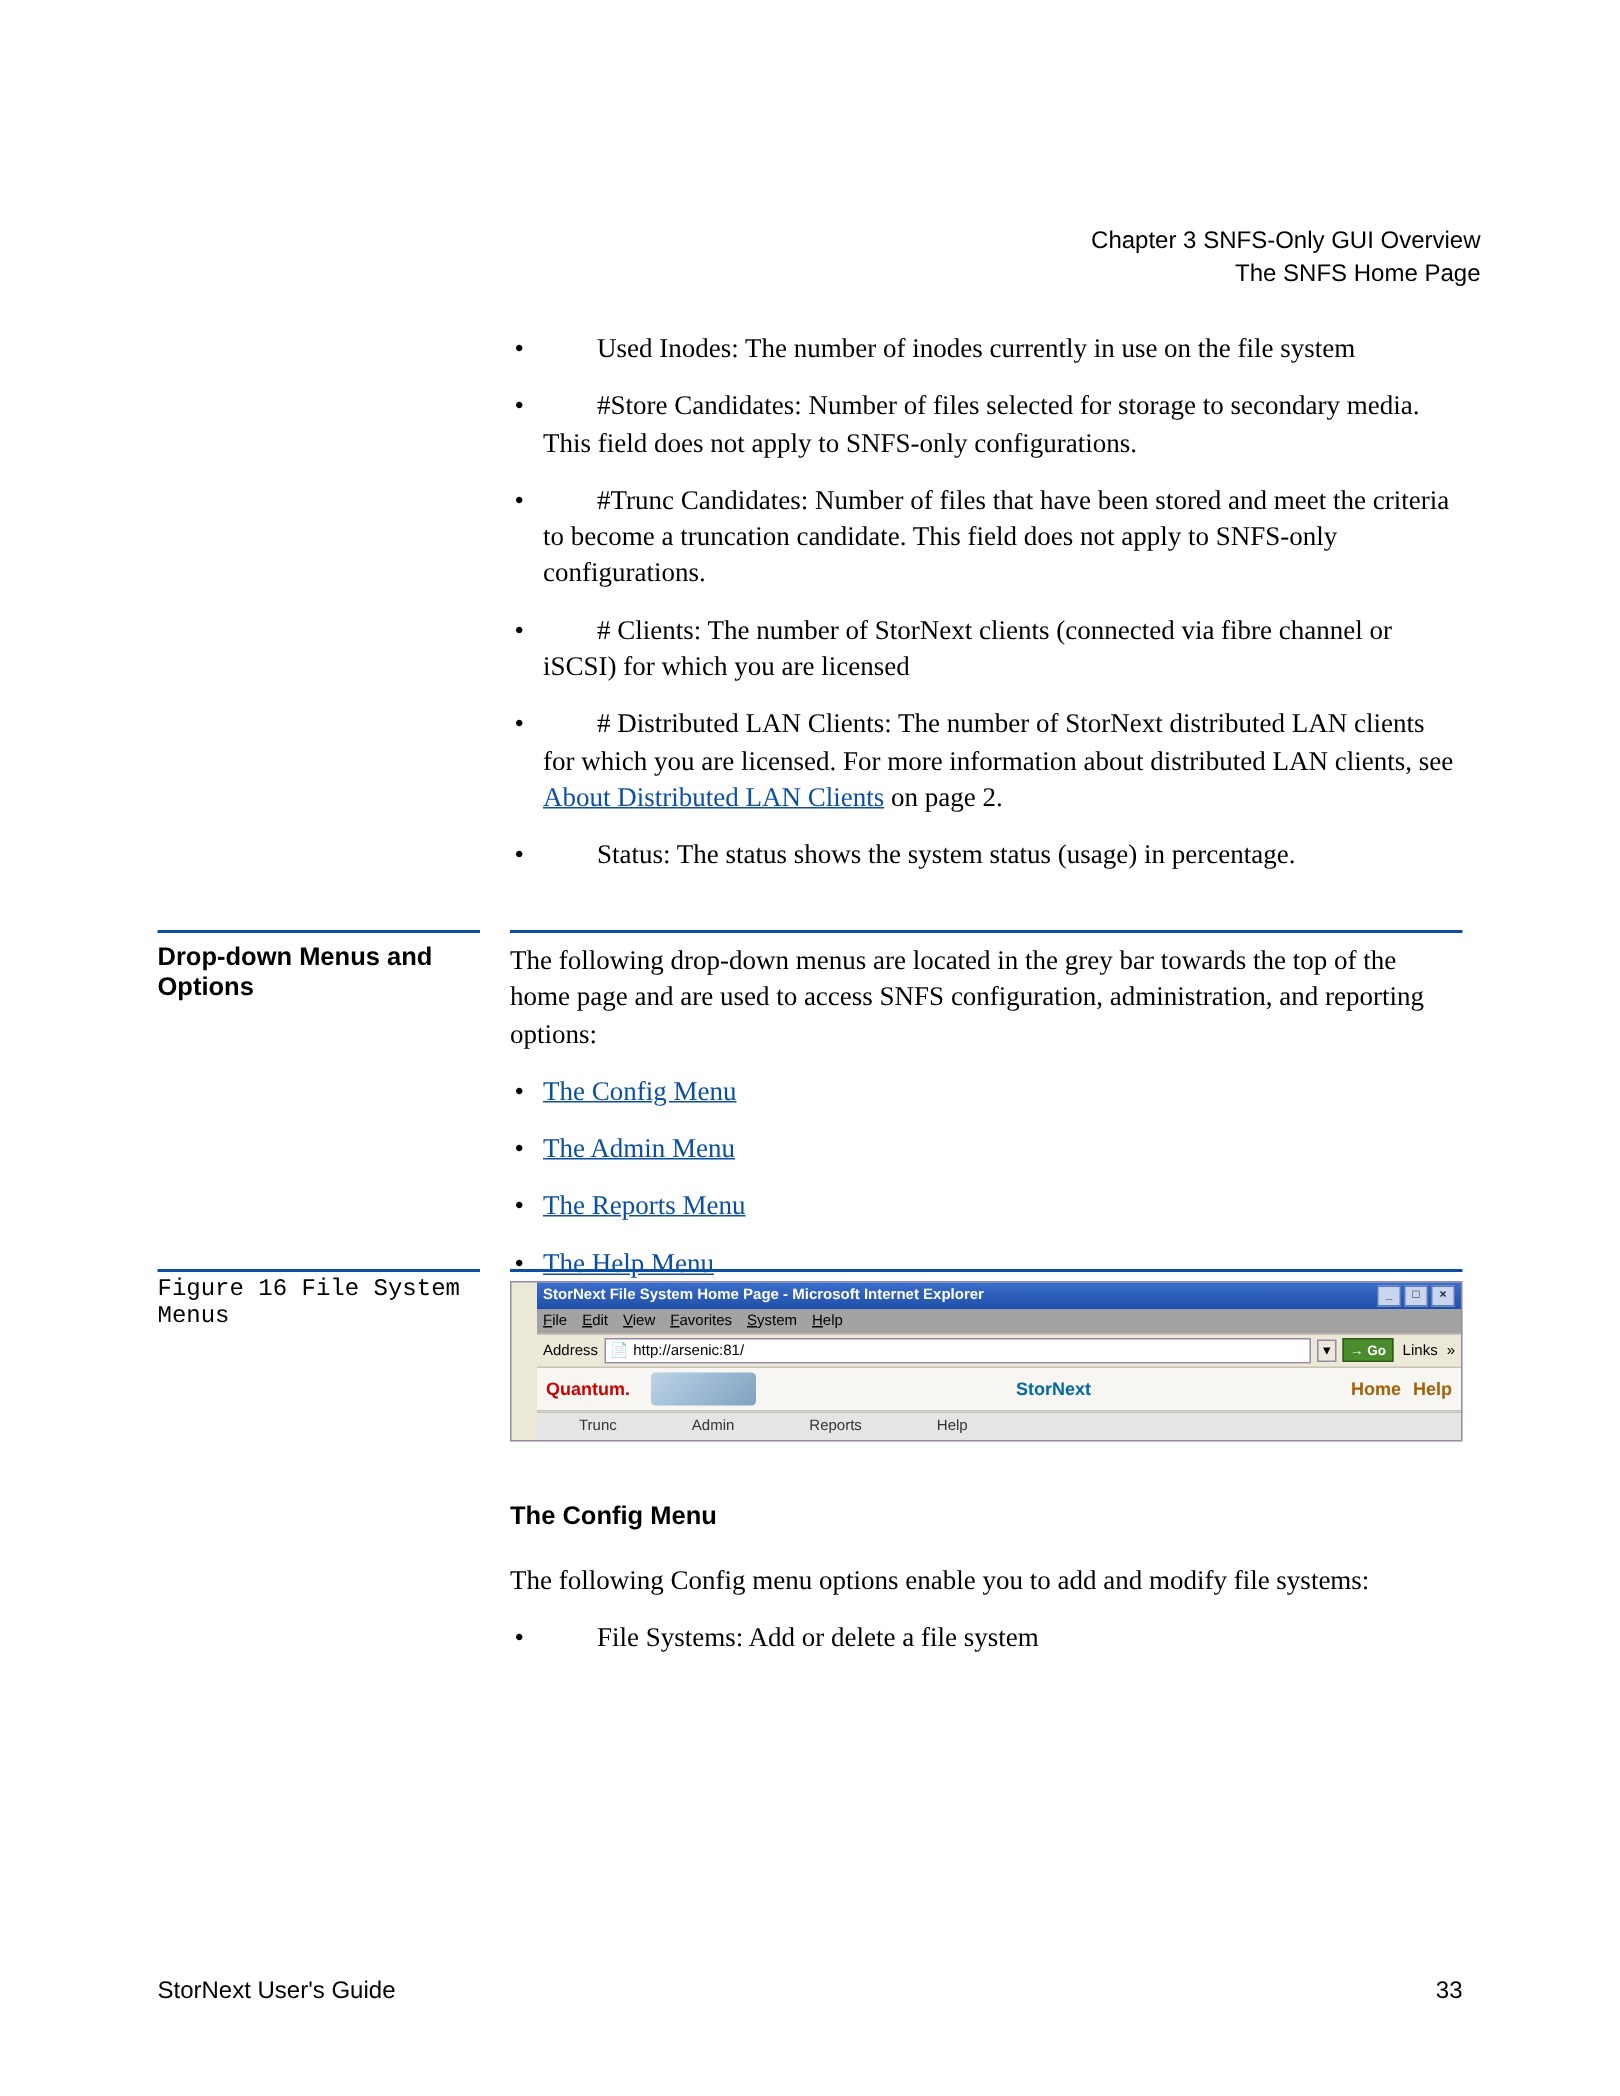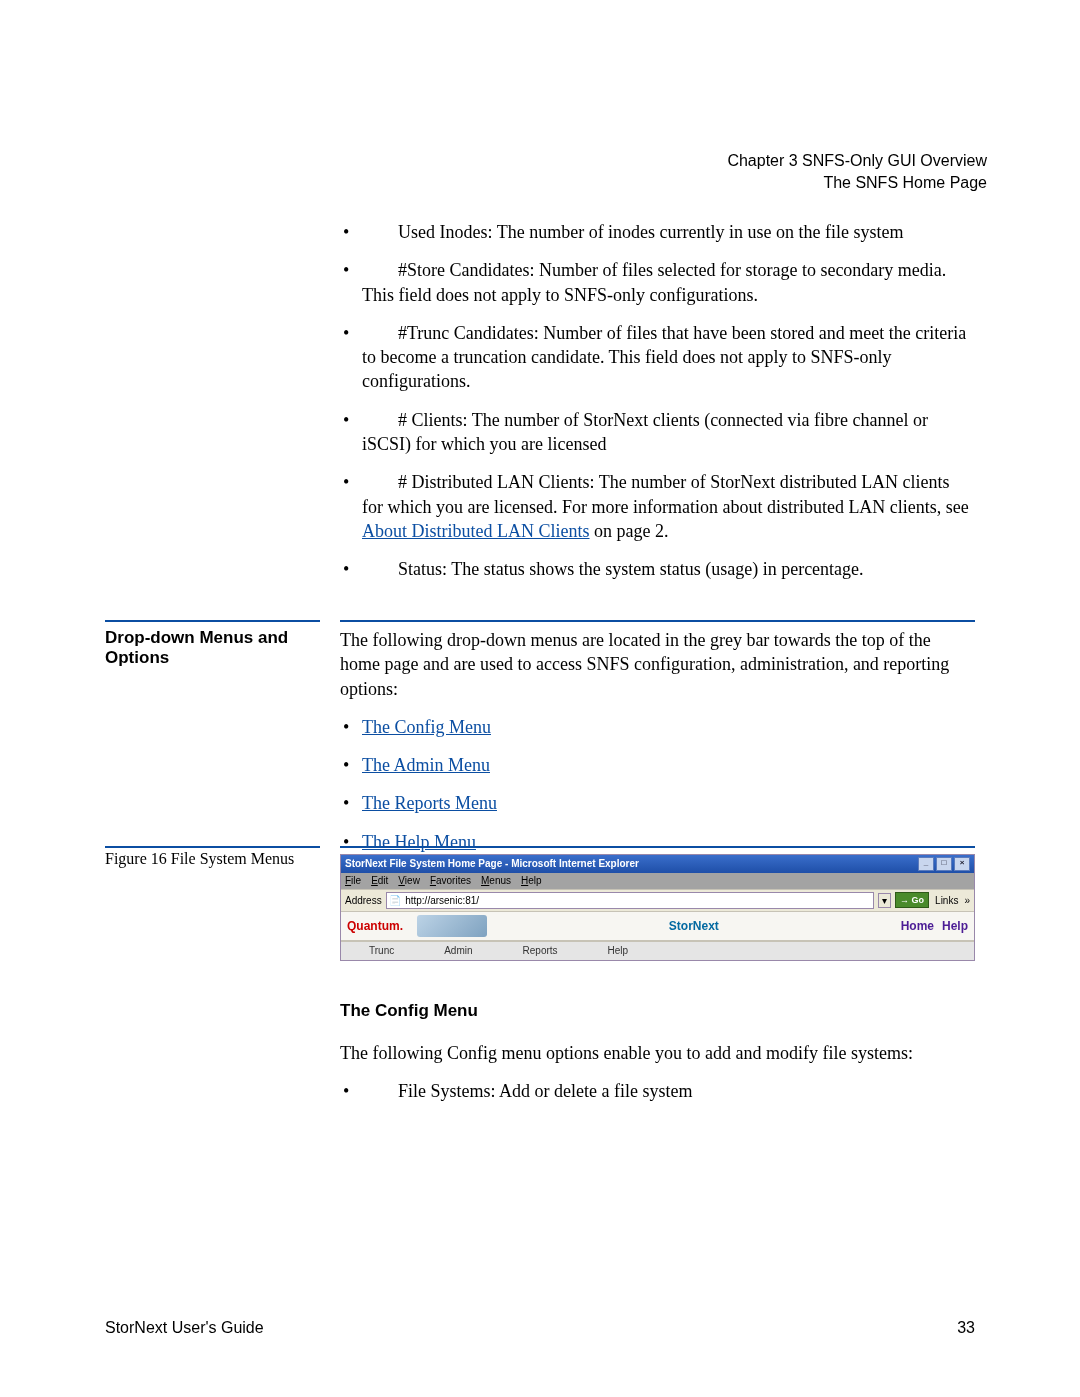--- a/index.html
+++ b/index.html
@@ -65,36 +65,37 @@
     border-top: 2.5px solid #0b4ea2;
     margin: 0;
   }
   .section-title {
     font-family: Arial, Helvetica, sans-serif;
     font-weight: bold;
     font-size: 17px;
     margin: 6px 0 0 0;
   }
   .figure-caption {
-    font-family: Liberation Serif, serif;
+    font-family: Liberation Mono, monospace;
     font-size: 16px;
     margin-top: 2px;
   }
   .sub-heading {
     font-family: Arial, Helvetica, sans-serif;
     font-weight: bold;
     font-size: 17px;
     margin: 0;
   }
   
   .screenshot {
     border: 1px solid #98a;
     font-family: Tahoma, Arial, sans-serif;
     font-size: 10px;
     background: #ece9d8;
+    padding-left: 17px;
   }
   .ss-titlebar {
     background: linear-gradient(#3a6ecb, #1f4fa8);
     color: #fff;
     padding: 2px 4px;
     display: flex;
     justify-content: space-between;
     align-items: center;
     font-weight: bold;
   }
@@ -140,21 +141,21 @@
   .ss-brand-logo {
     width: 70px; height: 22px;
     background: linear-gradient(135deg,#bcd3e6,#7fa2c0);
     border-radius: 3px;
   }
   .ss-brand-center {
     flex: 1; text-align: center; font-weight: bold;
     font-size: 12px; color: #0369a1;
   }
   .ss-brand-right {
-    font-weight: bold; font-size: 12px; color: #4c1d95;
+    font-weight: bold; font-size: 12px; color: #a16207;
     display: flex; gap: 8px;
   }
   .ss-tabbar {
     background: #e5e5e5; border-top: 1px solid #c7c3b6;
     display: flex; gap: 50px; padding: 2px 28px;
     font-size: 10px; color: #333;
   }
   .footer {
     position: absolute;
     bottom: 60px;
@@ -217,21 +218,21 @@
           <span class="ss-winbtn">_</span>
           <span class="ss-winbtn">□</span>
           <span class="ss-winbtn">×</span>
         </span>
       </div>
       <div class="ss-menubar">
         <span>File</span>
         <span>Edit</span>
         <span>View</span>
         <span>Favorites</span>
-        <span>Menus</span>
+        <span>System</span>
         <span>Help</span>
       </div>
       <div class="ss-addr">
         <span>Address</span>
         <span class="ss-addr-input">
           <span>📄</span>
           <span>http://arsenic:81/</span>
         </span>
         <span style="border:1px solid #98a;background:#ece9d8;padding:0 3px;">▾</span>
         <span class="ss-go">→ <span>Go</span></span>

